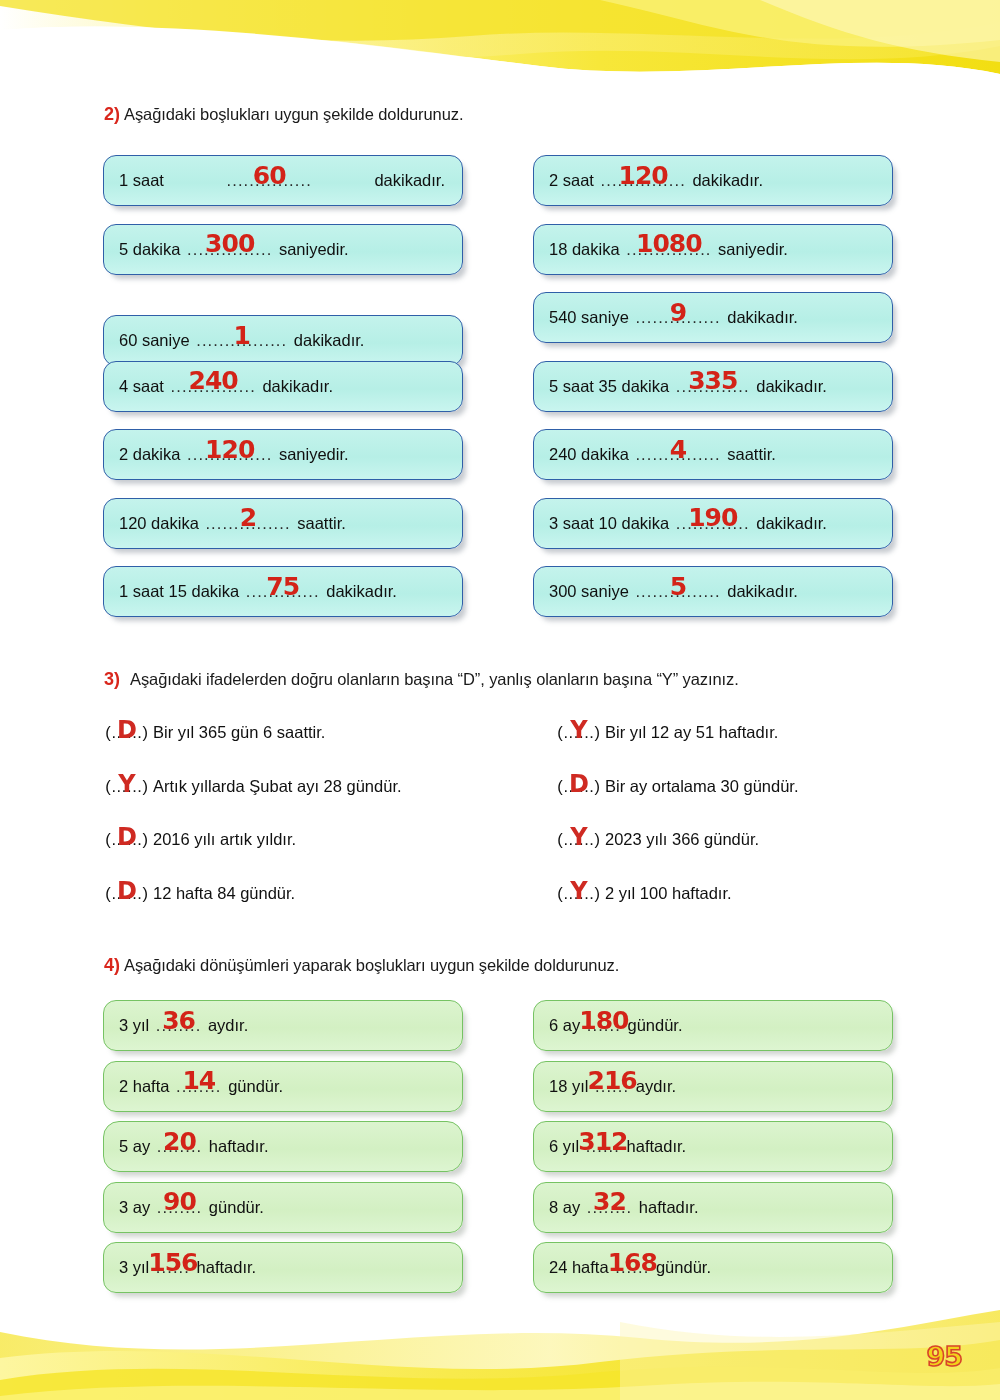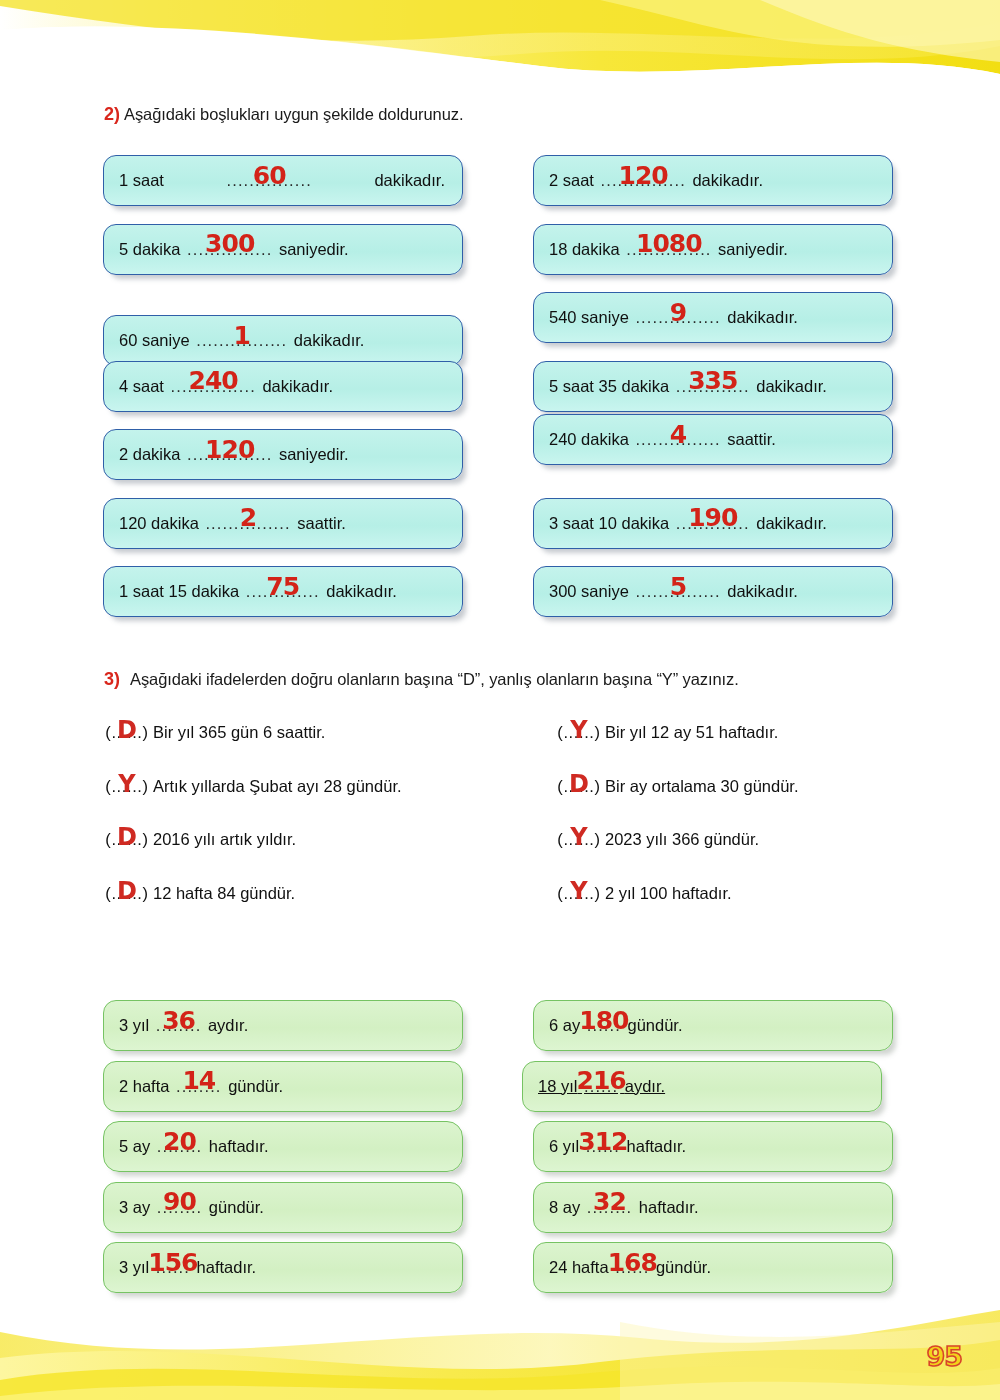--- a/index.html
+++ b/index.html
@@ -238,21 +238,21 @@
           <span class="ans">240</span>
         </span>&nbsp;<span>dakikadır.</span></div>
       <div class="box blue" style="left: 533px; top: 360.5px;"><span>5 saat 35 dakika</span>&nbsp;<span class="blank">
           <span class="dots">.............</span>
           <span class="ans">335</span>
         </span>&nbsp;<span>dakikadır.</span></div>
       <div class="box blue" style="left: 103px; top: 429px;"><span>2 dakika</span>&nbsp;<span class="blank">
           <span class="dots">...............</span>
           <span class="ans">120</span>
         </span>&nbsp;<span>saniyedir.</span></div>
-      <div class="box blue" style="left: 533px; top: 414px;"><span>240 dakika</span>&nbsp;<span class="blank">
+      <div class="box blue" style="left: 533px; top: 429px;"><span>240 dakika</span>&nbsp;<span class="blank">
           <span class="dots">...............</span>
           <span class="ans">4</span>
         </span>&nbsp;<span>saattir.</span></div>
       <div class="box blue" style="left: 103px; top: 497.5px;"><span>120 dakika</span>&nbsp;<span class="blank">
           <span class="dots">...............</span>
           <span class="ans">2</span>
         </span>&nbsp;<span>saattir.</span></div>
       <div class="box blue" style="left: 533px; top: 497.5px;"><span>3 saat 10 dakika</span>&nbsp;<span class="blank">
           <span class="dots">.............</span>
           <span class="ans">190</span>
@@ -274,34 +274,37 @@
       <div class="stmt" style="left: 104px; top: 723px;"><span class="tfmark"><span class="paren">(......)</span><span class="letter">D</span></span><span>Bir yıl 365 gün 6 saattir.</span></div>
       <div class="stmt" style="left: 556px; top: 723px;"><span class="tfmark"><span class="paren">(......)</span><span class="letter">Y</span></span><span>Bir yıl 12 ay 51 haftadır.</span></div>
       <div class="stmt" style="left: 104px; top: 776.5px;"><span class="tfmark"><span class="paren">(......)</span><span class="letter">Y</span></span><span>Artık yıllarda Şubat ayı 28 gündür.</span></div>
       <div class="stmt" style="left: 556px; top: 776.5px;"><span class="tfmark"><span class="paren">(......)</span><span class="letter">D</span></span><span>Bir ay ortalama 30 gündür.</span></div>
       <div class="stmt" style="left: 104px; top: 830px;"><span class="tfmark"><span class="paren">(......)</span><span class="letter">D</span></span><span>2016 yılı artık yıldır.</span></div>
       <div class="stmt" style="left: 556px; top: 830px;"><span class="tfmark"><span class="paren">(......)</span><span class="letter">Y</span></span><span>2023 yılı 366 gündür.</span></div>
       <div class="stmt" style="left: 104px; top: 883.5px;"><span class="tfmark"><span class="paren">(......)</span><span class="letter">D</span></span><span>12 hafta 84 gündür.</span></div>
       <div class="stmt" style="left: 556px; top: 883.5px;"><span class="tfmark"><span class="paren">(......)</span><span class="letter">Y</span></span><span>2 yıl 100 haftadır.</span></div>
     </div>
 
+  <div class="ex-heading" style="top:955px;">
+    <span class="num">4)</span><span class="htext">Aşağıdaki dönüşümleri yaparak boşlukları uygun şekilde doldurunuz.</span>
+  </div>
   <div id="ex4-boxes">
       <div class="box green" style="left: 103px; top: 1000px;"><span>3 yıl</span>&nbsp;<span class="blank">
           <span class="dots">........</span>
           <span class="ans">36</span>
         </span>&nbsp;<span>aydır.</span></div>
       <div class="box green" style="left: 533px; top: 1000px;"><span>6 ay</span>&nbsp;<span class="blank">
           <span class="dots">......</span>
           <span class="ans">180</span>
         </span>&nbsp;<span>gündür.</span></div>
       <div class="box green" style="left: 103px; top: 1060.5px;"><span>2 hafta</span>&nbsp;<span class="blank">
           <span class="dots">........</span>
           <span class="ans">14</span>
         </span>&nbsp;<span>gündür.</span></div>
-      <div class="box green" style="left: 522px; top: 1060.5px; text-decoration: underline;"><span>18 yıl</span>&nbsp;<span class="blank">
+      <div class="box green" style="left: 533px; top: 1060.5px;"><span>18 yıl</span>&nbsp;<span class="blank">
           <span class="dots">......</span>
           <span class="ans">216</span>
         </span>&nbsp;<span>aydır.</span></div>
       <div class="box green" style="left: 103px; top: 1121px; border-radius: 16px;"><span>5 ay</span>&nbsp;<span class="blank">
           <span class="dots">........</span>
           <span class="ans">20</span>
         </span>&nbsp;<span>haftadır.</span></div>
       <div class="box green" style="left: 533px; top: 1121px;"><span>6 yıl</span>&nbsp;<span class="blank">
           <span class="dots">......</span>
           <span class="ans">312</span>

